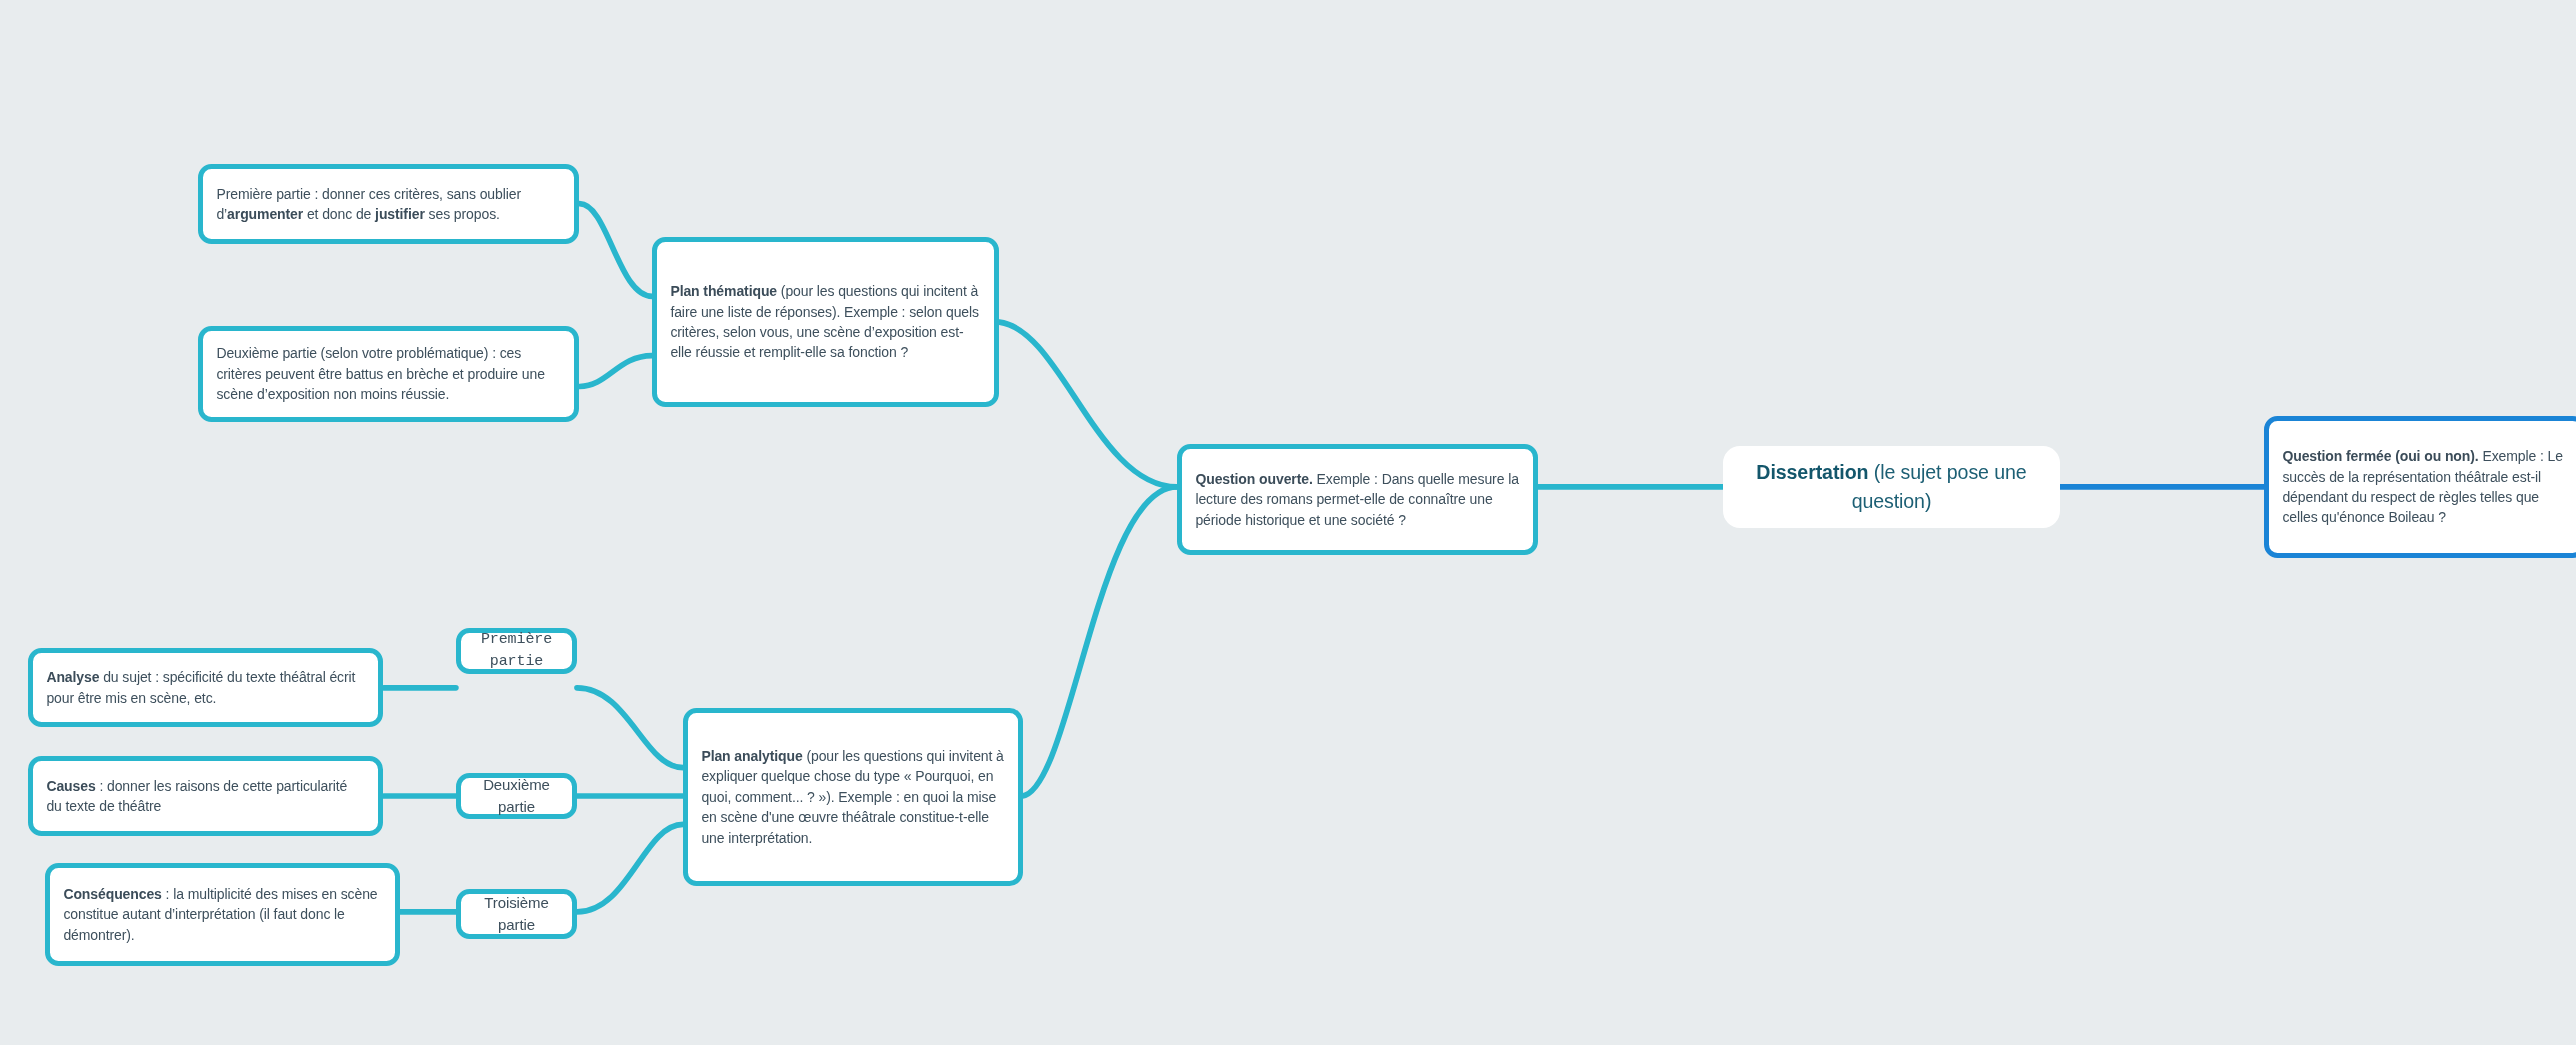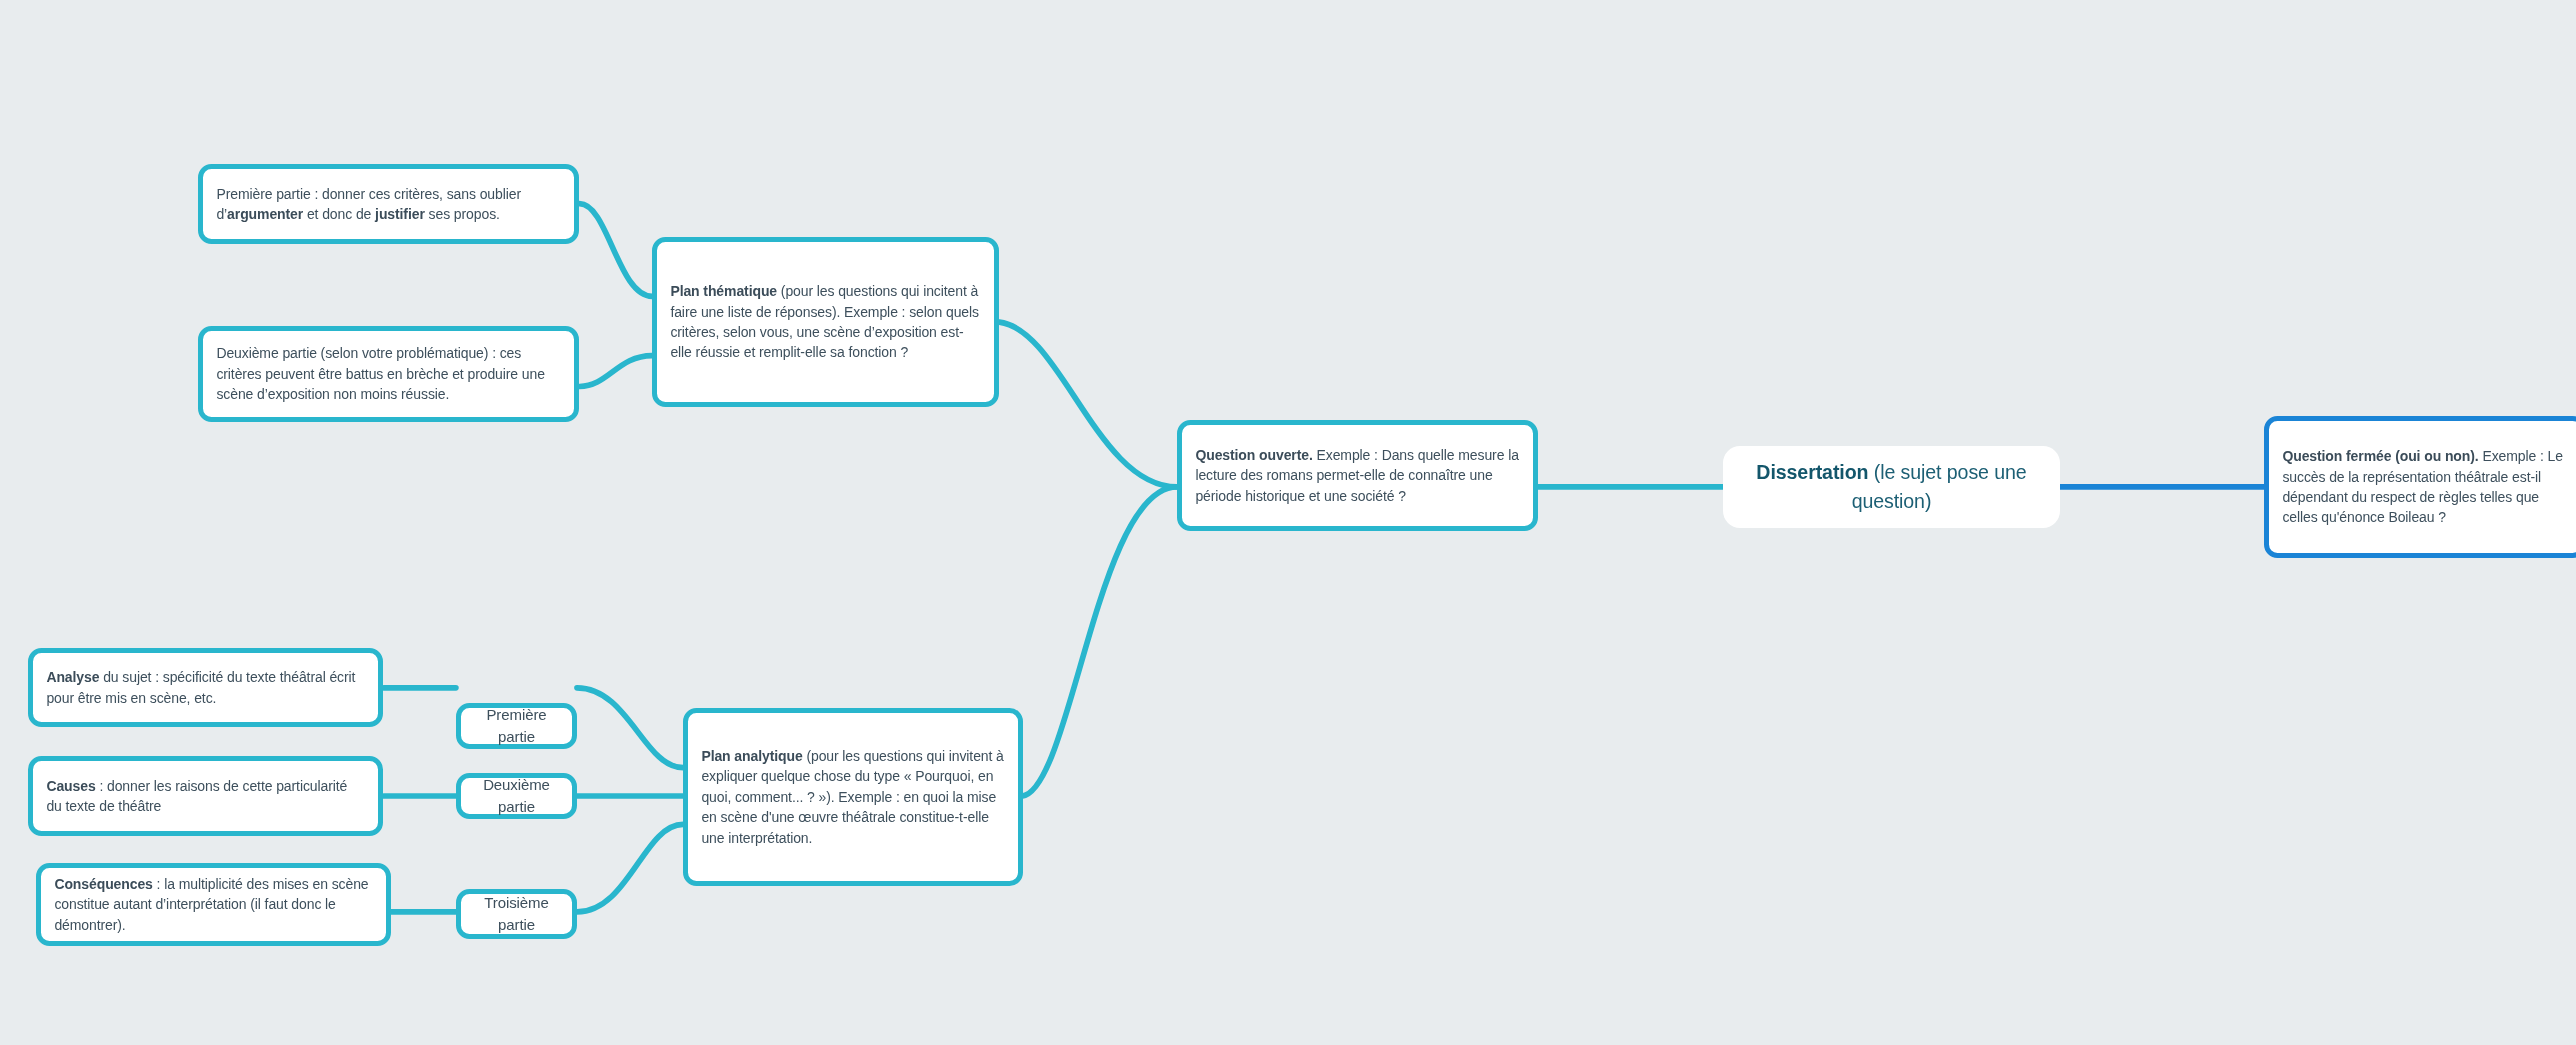--- a/index.html
+++ b/index.html
@@ -90,21 +90,21 @@
       <path d="M 6125 1475 C 6170 1475 6170 1570 6215 1570"></path>
     </g>
   </svg>
 
   <div class="node plain pad center-text root f38" style="left:1723px;top:446px;width:337px;height:82px;">
     <div class="txt ttl">
       <b>Dissertation</b><span> (le sujet pose une question)</span>
     </div>
   </div>
 
-  <div class="node teal pad f27" style="left:1177px;top:420px;width:361px;height:111px;">
+  <div class="node teal pad f27" style="left:1177px;top:444px;width:361px;height:111px;">
     <div class="txt">
       <b>Question ouverte.</b><span> Exemple : Dans quelle mesure la lecture des romans permet-elle de connaître une période historique et une société ?</span>
     </div>
   </div>
 
   <div class="node teal pad f27" style="left:652px;top:237px;width:347px;height:170px;">
     <div class="txt">
       <b>Plan thématique</b><span> (pour les questions qui incitent à faire une liste de réponses). Exemple : selon quels critères, selon vous, une scène d’exposition est-elle réussie et remplit-elle sa fonction ?</span>
     </div>
   </div>
@@ -120,41 +120,41 @@
       <b>Plan analytique</b><span> (pour les questions qui invitent à expliquer quelque chose du type « Pourquoi, en quoi, comment... ? »). Exemple : en quoi la mise en scène d'une œuvre théâtrale constitue-t-elle une interprétation.</span>
     </div>
   </div>
 
   <div class="node teal pad f27" style="left:198px;top:326px;width:381px;height:96px;">
     <div class="txt">
       <span>Deuxième partie (selon votre problématique) : ces critères peuvent être battus en brèche et produire une scène d’exposition non moins réussie.</span>
     </div>
   </div>
 
-  <div class="node teal padsm center-text label-node" style="left:456px;top:703px;width:121px;height:46px;">
+  <div class="node teal padsm center-text label-node" style="left:456px;top:628px;width:121px;height:46px;font-family:Liberation Mono, monospace;">
     <div class="txt">Première partie</div>
   </div>
   <div class="node teal padsm center-text label-node" style="left:456px;top:773px;width:121px;height:46px;">
     <div class="txt">Deuxième partie</div>
   </div>
   <div class="node teal padsm center-text label-node" style="left:456px;top:889px;width:121px;height:50px;">
     <div class="txt">Troisième partie</div>
   </div>
 
   <div class="node teal pad f27" style="left:28px;top:648px;width:355px;height:79px;">
     <div class="txt">
       <b>Analyse</b><span> du sujet : spécificité du texte théâtral écrit pour être mis en scène, etc.</span>
     </div>
   </div>
   <div class="node teal pad f27" style="left:28px;top:756px;width:355px;height:80px;">
     <div class="txt">
       <b>Causes</b><span> : donner les raisons de cette particularité du texte de théâtre</span>
     </div>
   </div>
-  <div class="node teal pad f27" style="left:36px;top:863px;width:355px;height:83px;">
+  <div class="node teal pad f27" style="left:45px;top:863px;width:355px;height:103px;">
     <div class="txt">
       <b>Conséquences</b><span> : la multiplicité des mises en scène constitue autant d’interprétation (il faut donc le démontrer).</span>
     </div>
   </div>
 
   <div class="node blue pad f27" style="left:2264px;top:416px;width:322px;height:142px;">
     <div class="txt">
       <b>Question fermée (oui ou non).</b><span> Exemple : Le succès de la représentation théâtrale est-il dépendant du respect de règles telles que celles qu'énonce Boileau ?</span>
     </div>
   </div>

